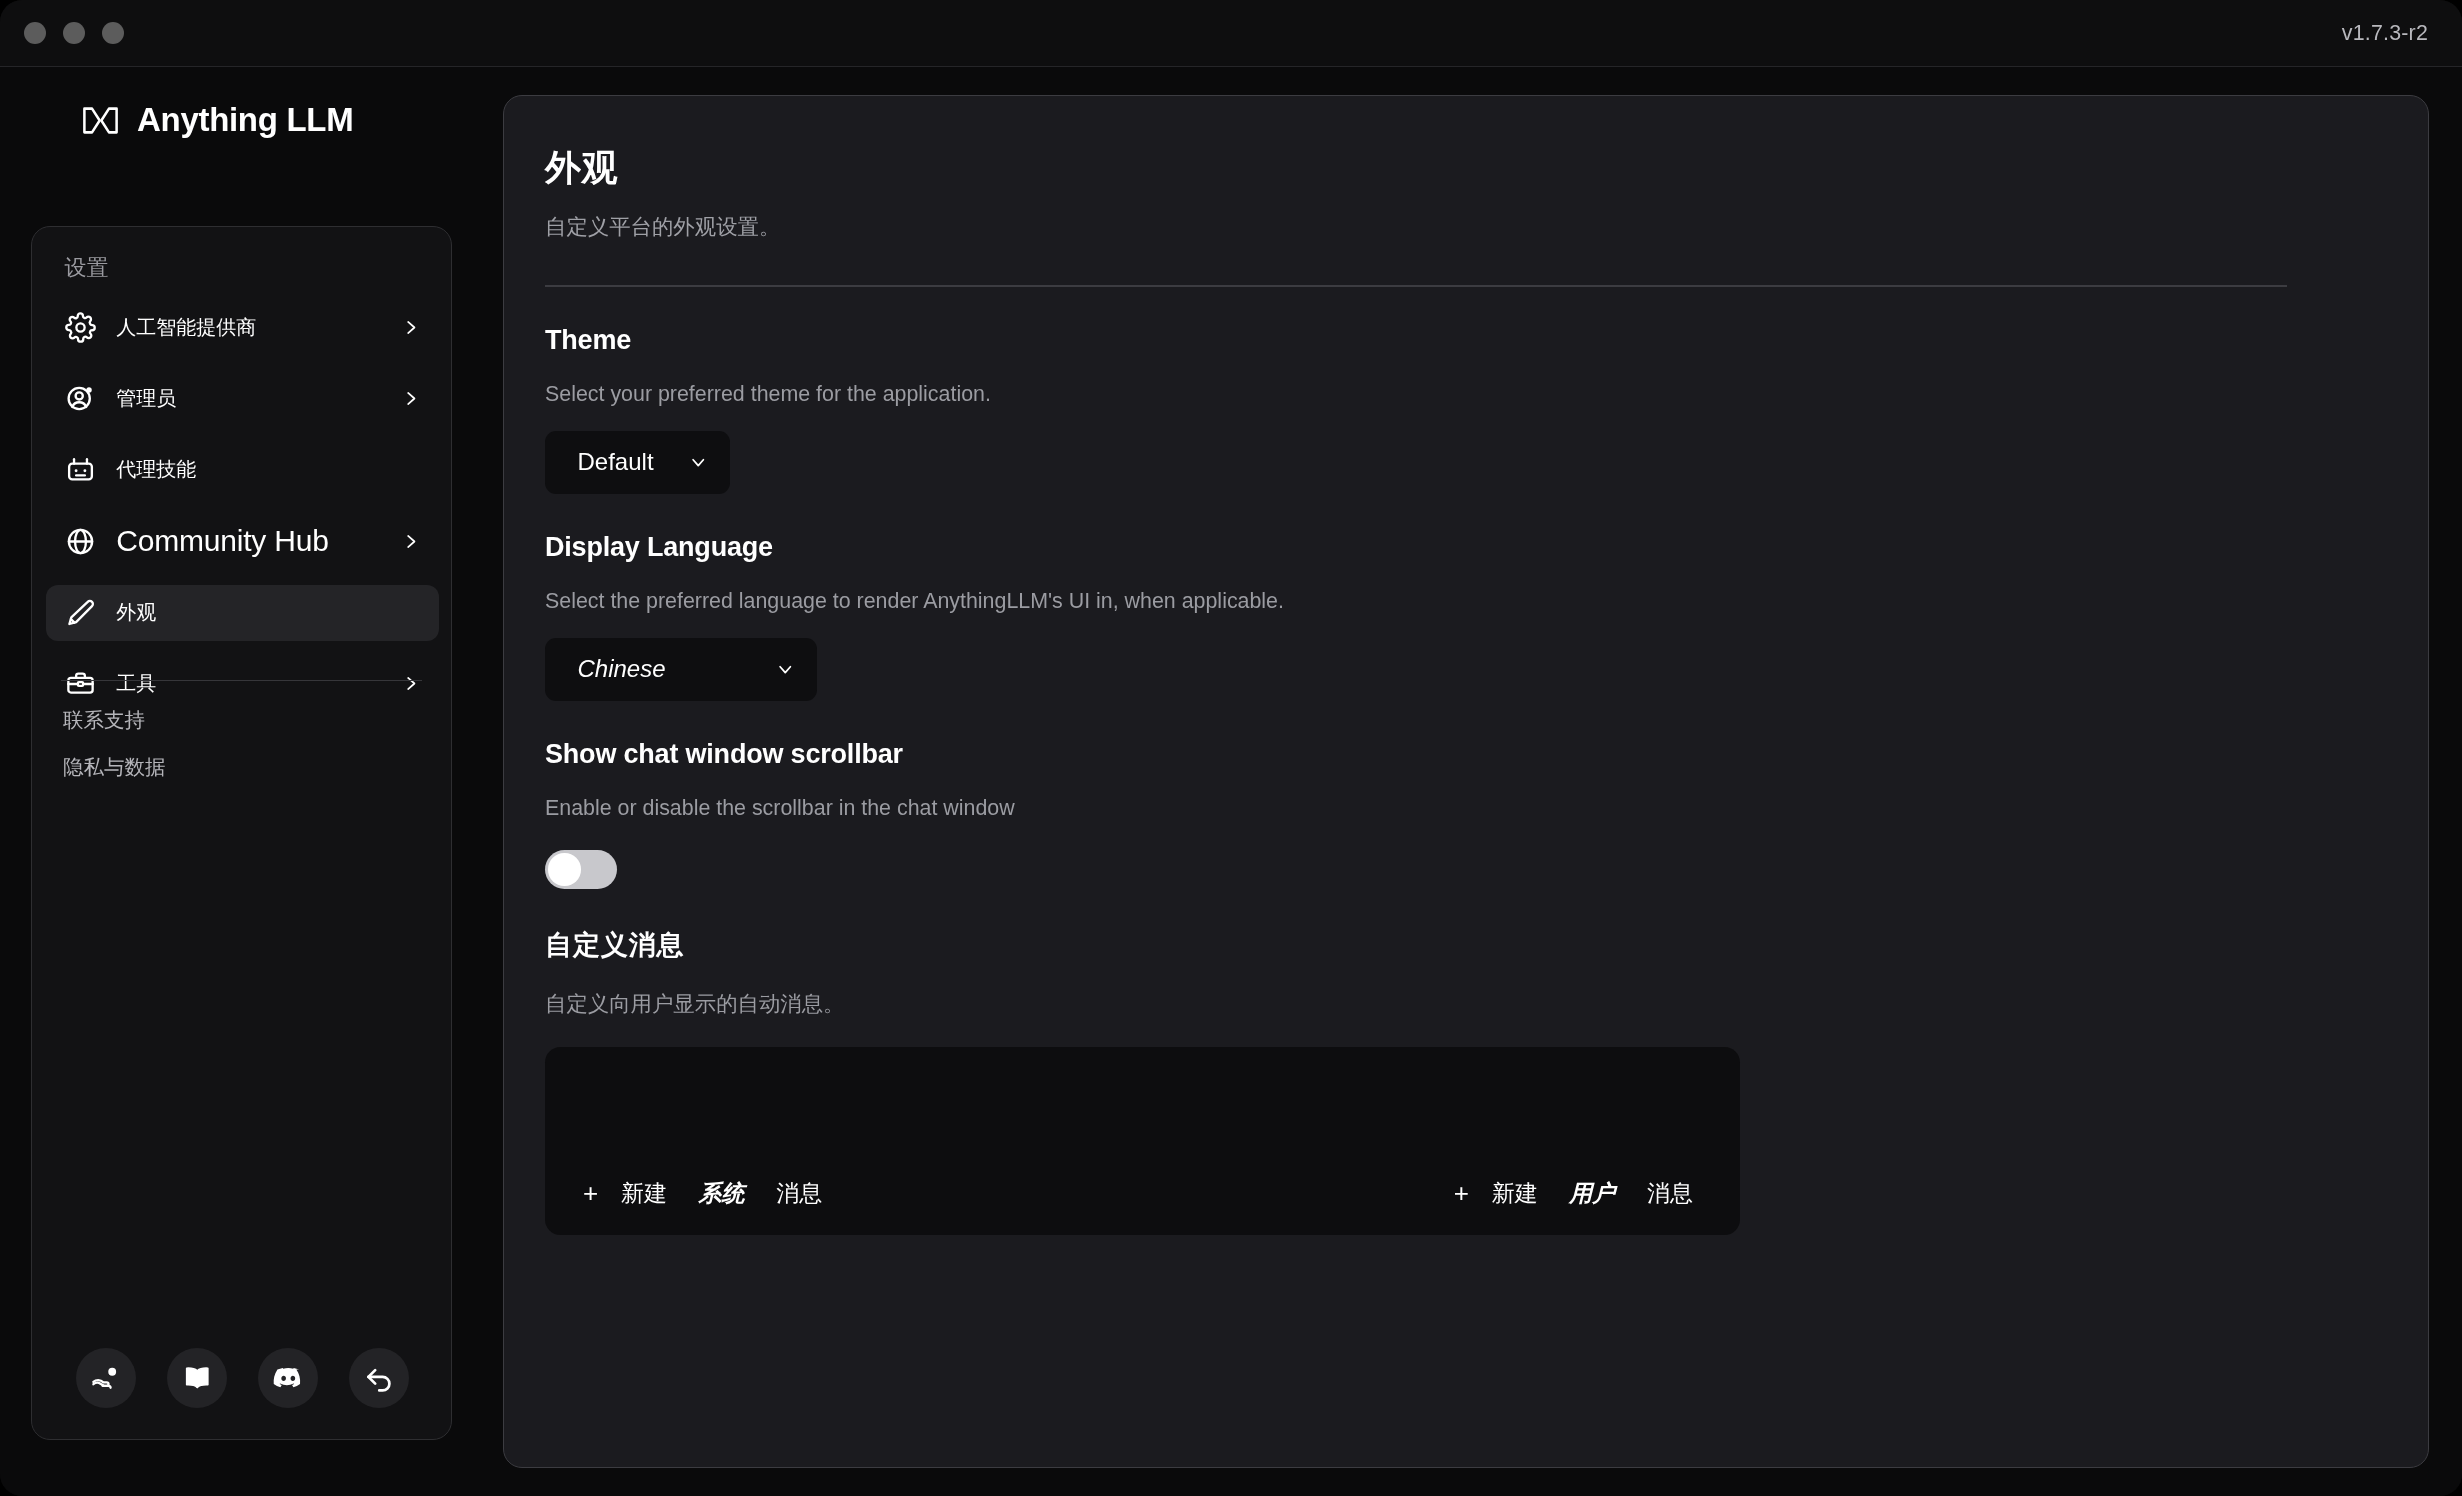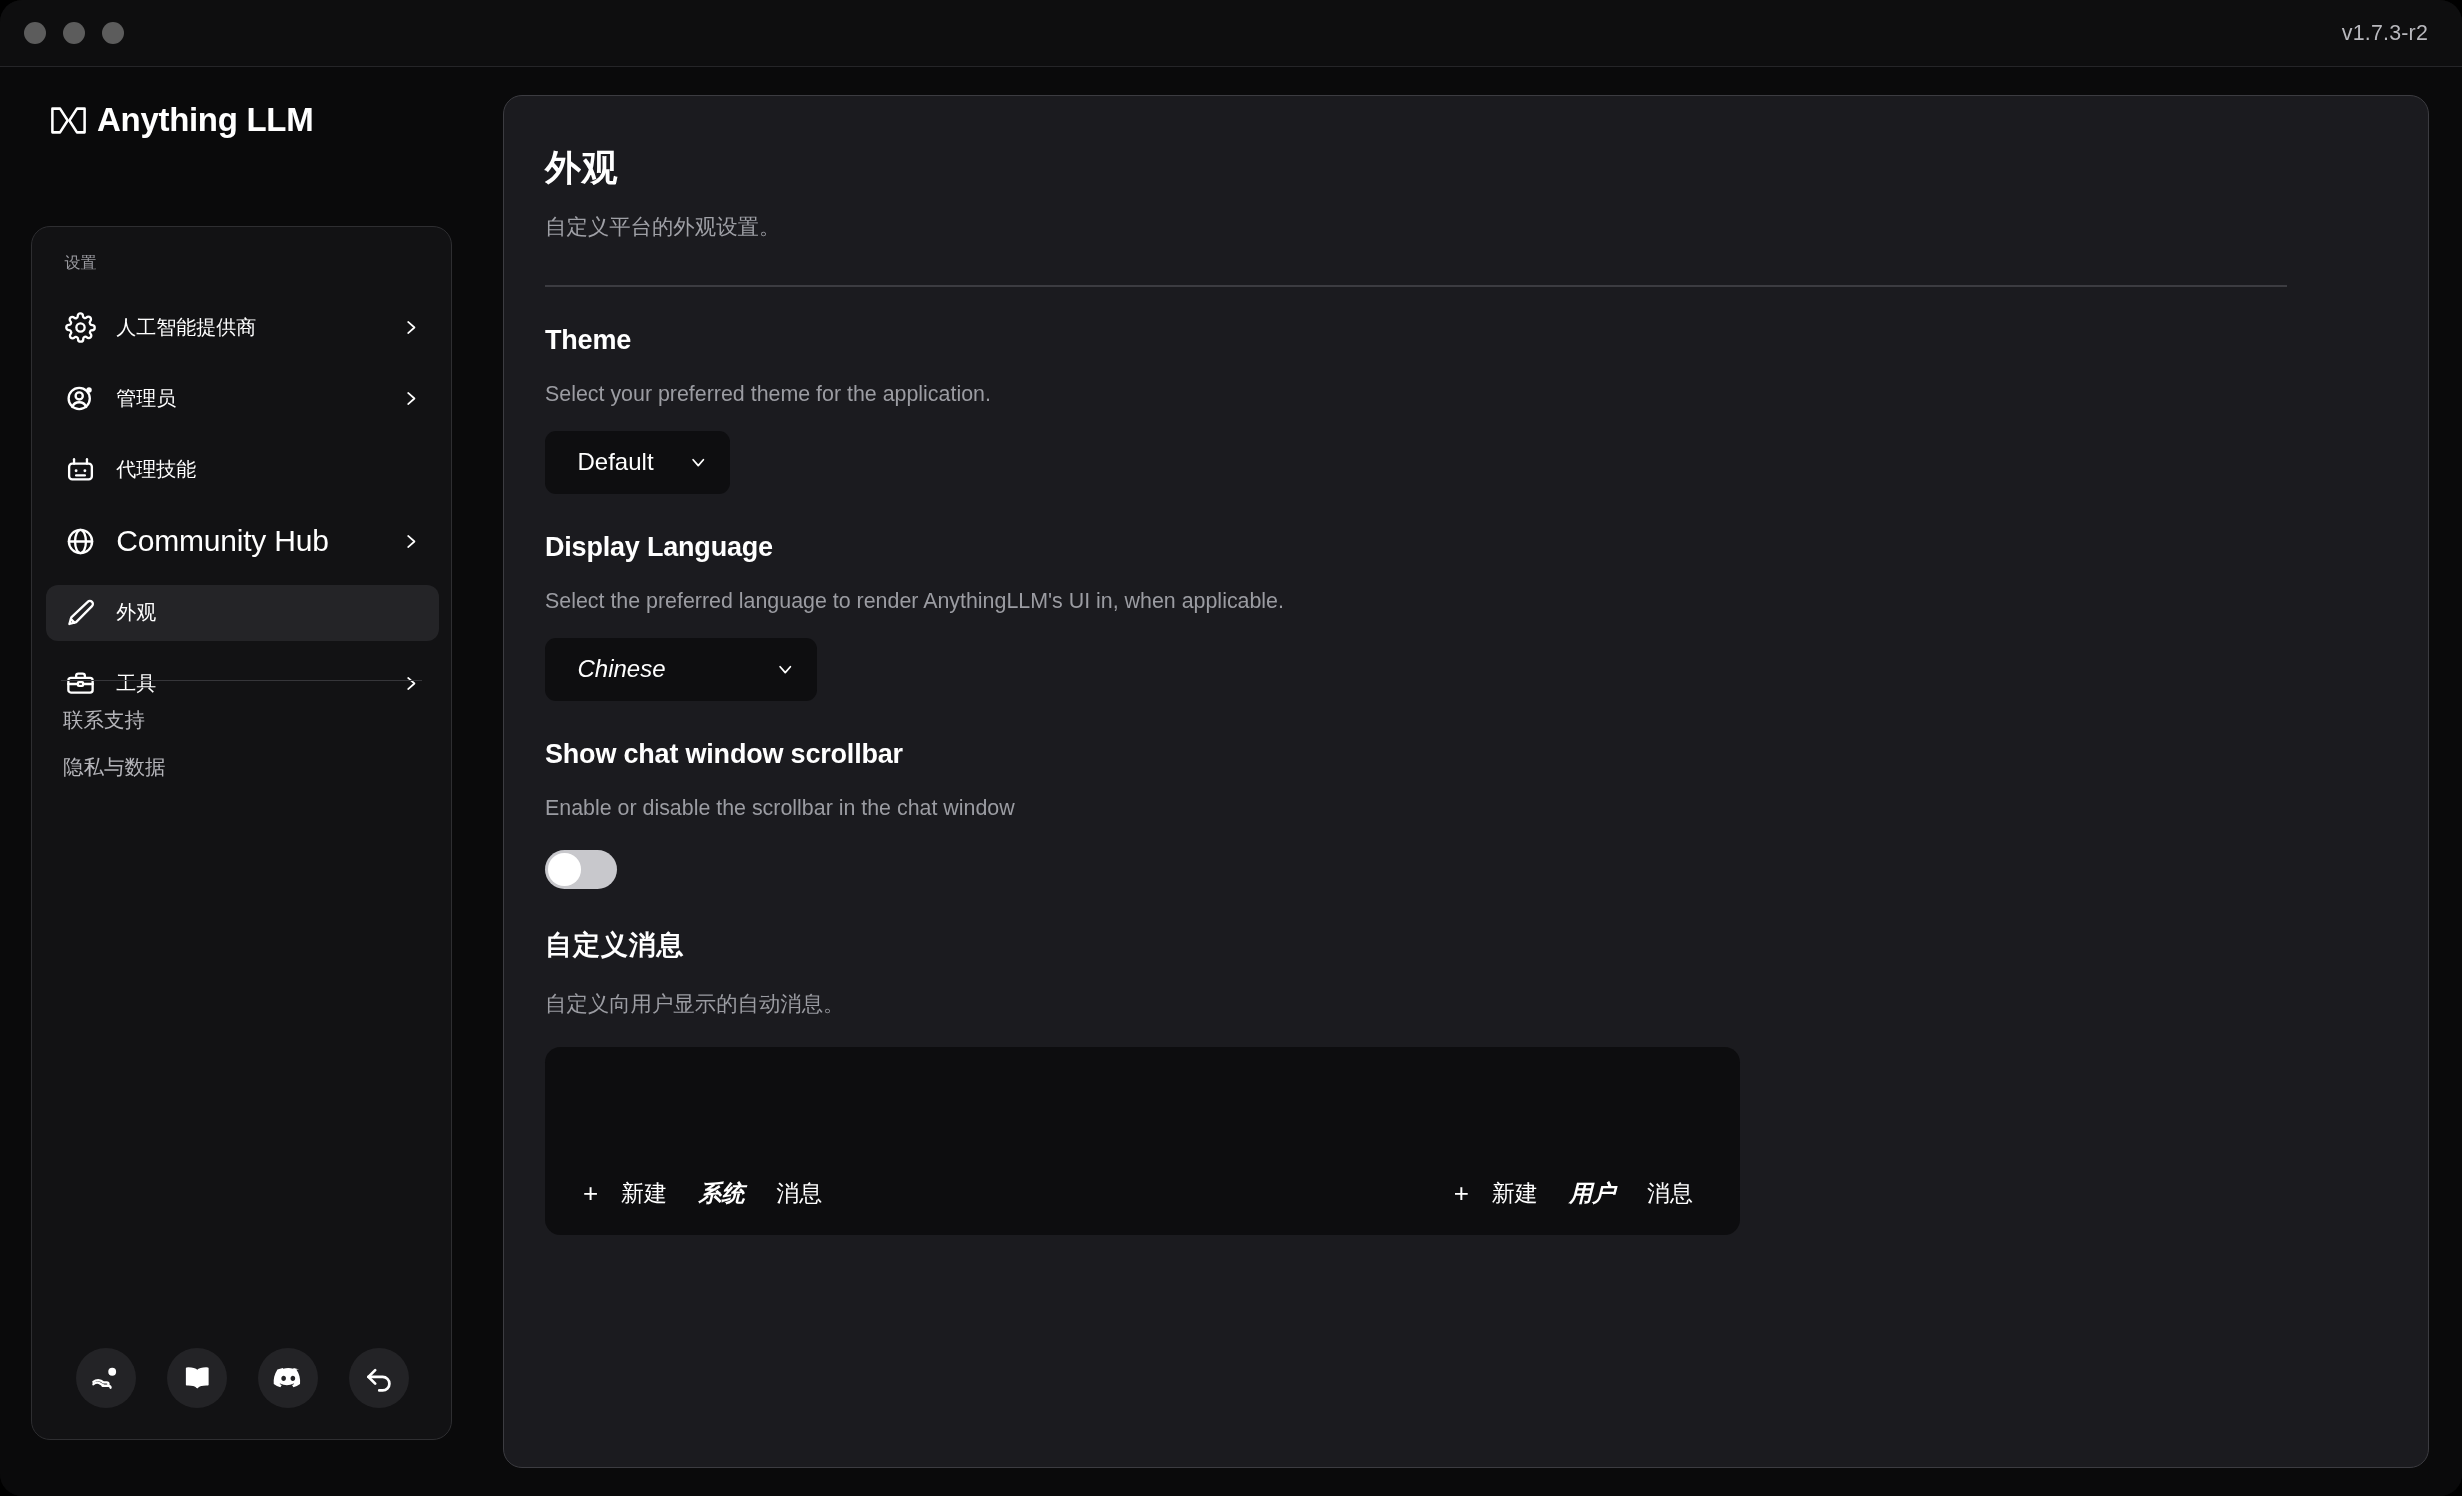--- a/index.html
+++ b/index.html
@@ -66,24 +66,24 @@
   
   .sidebar {
     position: absolute;
     left: 0; top: 0;
     width: 496px;
     height: 1430px;
   }
 
   .brand {
     position: absolute;
-    left: 49px; top: 34px;
-    display: flex;
-    align-items: center;
-    gap: 9px;
+    left: 81px; top: 34px;
+    display: flex;
+    align-items: center;
+    gap: 17px;
   }
   .brand-logo { width: 39px; height: 29px; display:block; }
   .brand-name {
     color: #ffffff;
     font-size: 33px;
     font-weight: 700;
     letter-spacing: -0.3px;
   }
 
   .sidebar-panel {
@@ -93,21 +93,21 @@
     height: 1214px;
     background: #121214;
     border: 0.9px solid #2e2e31;
     border-radius: 19px;
   }
 
   .nav-section-label {
     position: absolute;
     left: 32.5px; top: 26px;
     color: #9a9aa0;
-    font-size: 16px;
+    font-size: 22px;
   }
 
   .nav-list {
     position: absolute;
     left: 13.7px; top: 72px;
     width: 393px;
   }
 
   .nav-item {
     position: relative;

